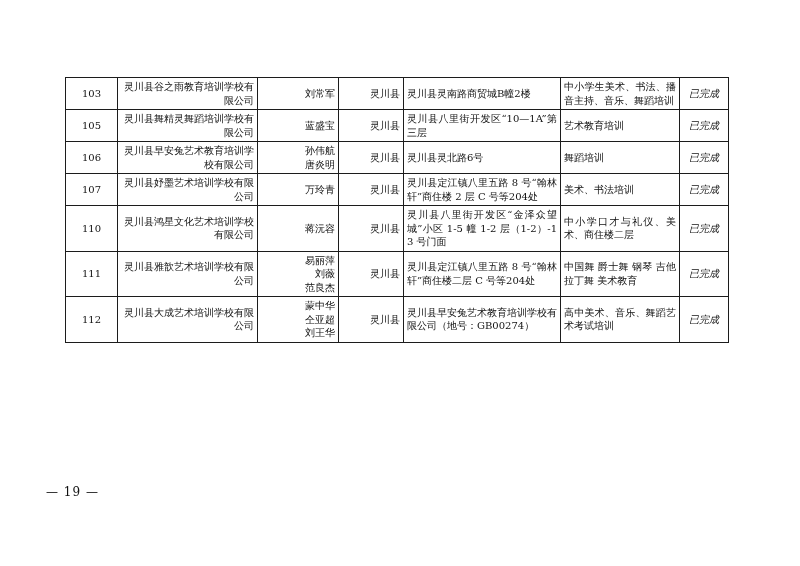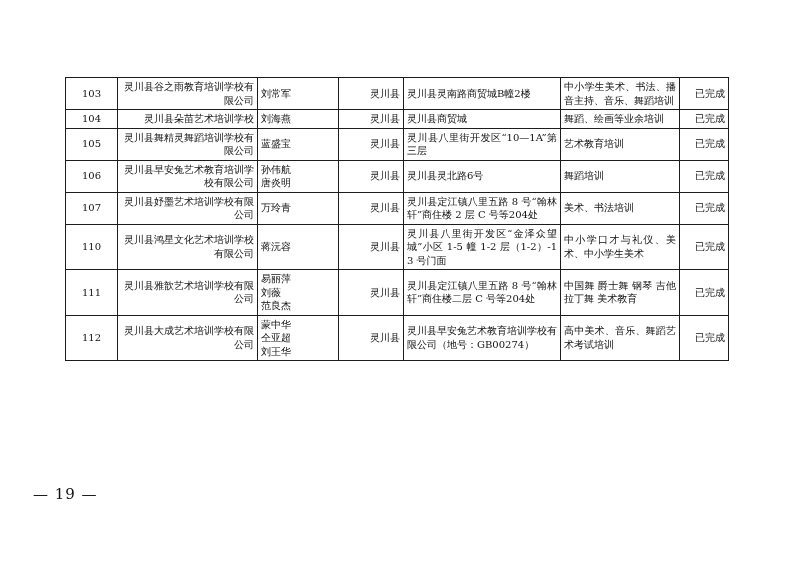--- a/index.html
+++ b/index.html
@@ -33,36 +33,36 @@
     overflow: hidden;
     word-break: break-all;
   }
   td.col-no {
     text-align: center;
     font-size: 10.5px;
     font-family: "DejaVu Serif", "Liberation Serif", serif;
   }
   td.col-company { text-align: right; }
   td.col-person {
-    text-align: left;
+    text-align: right;
     white-space: pre-line;
   }
   td.col-county { text-align: right; }
   td.col-address,
   td.col-training {
     text-align: justify;
     text-justify: inter-character;
     padding: 3px 4px;
   }
-  td.col-status { text-align: right; }
+  td.col-status { text-align: center; font-style: italic; }
   .footer {
     position: absolute;
-    left: 33px;
+    left: 46px;
     top: 485px;
-    font-size: 15px;
+    font-size: 12px;
     color: #111111;
     letter-spacing: 1px;
   }
 </style>
 </head>
 <body>
 
 <div class="page">
   <table class="doc-table">
     <colgroup>
@@ -75,29 +75,20 @@
       <col style="width:49px">
     </colgroup>
     <tbody>
         <tr>
           <td class="col-no">103</td>
           <td class="col-company">灵川县谷之雨教育培训学校有限公司</td>
           <td class="col-person">刘常军</td>
           <td class="col-county">灵川县</td>
           <td class="col-address">灵川县灵南路商贸城B幢2楼</td>
           <td class="col-training">中小学生美术、书法、播音主持、音乐、舞蹈培训</td>
-          <td class="col-status">已完成</td>
-        </tr>
-        <tr>
-          <td class="col-no">104</td>
-          <td class="col-company">灵川县朵苗艺术培训学校</td>
-          <td class="col-person">刘海燕</td>
-          <td class="col-county">灵川县</td>
-          <td class="col-address">灵川县商贸城</td>
-          <td class="col-training">舞蹈、绘画等业余培训</td>
           <td class="col-status">已完成</td>
         </tr>
         <tr>
           <td class="col-no">105</td>
           <td class="col-company">灵川县舞精灵舞蹈培训学校有限公司</td>
           <td class="col-person">蓝盛宝</td>
           <td class="col-county">灵川县</td>
           <td class="col-address">灵川县八里街开发区“10—1A”第三层</td>
           <td class="col-training">艺术教育培训</td>
           <td class="col-status">已完成</td>
@@ -120,21 +111,21 @@
           <td class="col-address">灵川县定江镇八里五路 8 号“翰林轩”商住楼 2 层 C 号等204处</td>
           <td class="col-training">美术、书法培训</td>
           <td class="col-status">已完成</td>
         </tr>
         <tr>
           <td class="col-no">110</td>
           <td class="col-company">灵川县鸿星文化艺术培训学校有限公司</td>
           <td class="col-person">蒋沅容</td>
           <td class="col-county">灵川县</td>
           <td class="col-address">灵川县八里街开发区“金泽众望城”小区 1-5 幢 1-2 层（1-2）-13 号门面</td>
-          <td class="col-training">中小学口才与礼仪、美术、中小学生美术</td>
+          <td class="col-training">中小学口才与礼仪、美术、商住楼二层</td>
           <td class="col-status">已完成</td>
         </tr>
         <tr>
           <td class="col-no">111</td>
           <td class="col-company">灵川县雅歆艺术培训学校有限公司</td>
           <td class="col-person">易丽萍
 刘薇
 范良杰</td>
           <td class="col-county">灵川县</td>
           <td class="col-address">灵川县定江镇八里五路 8 号“翰林轩”商住楼二层 C 号等204处</td>

